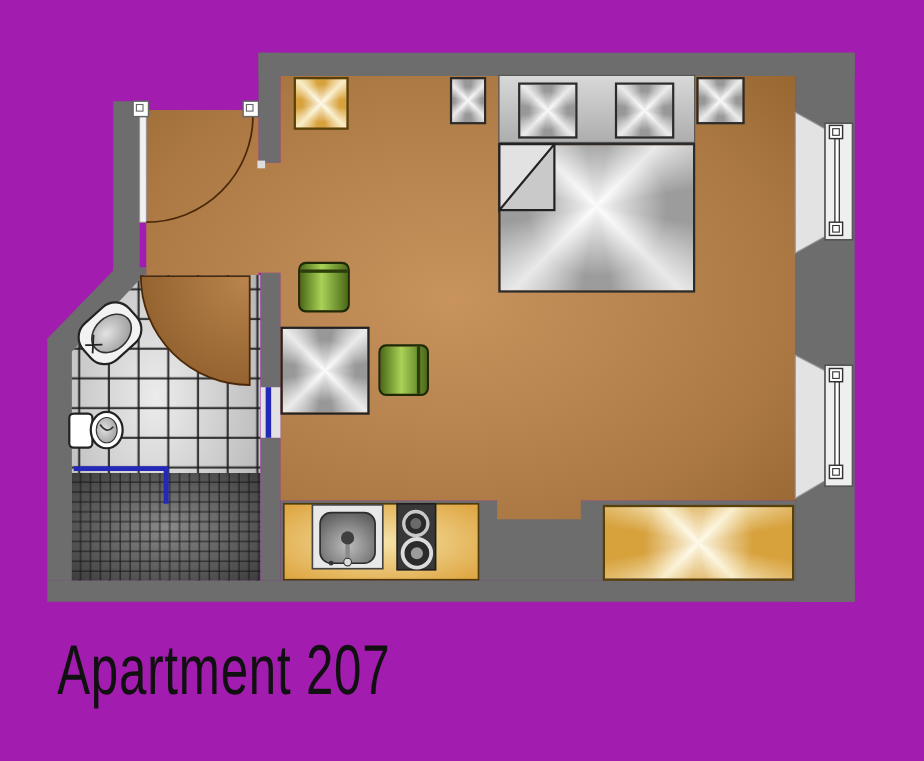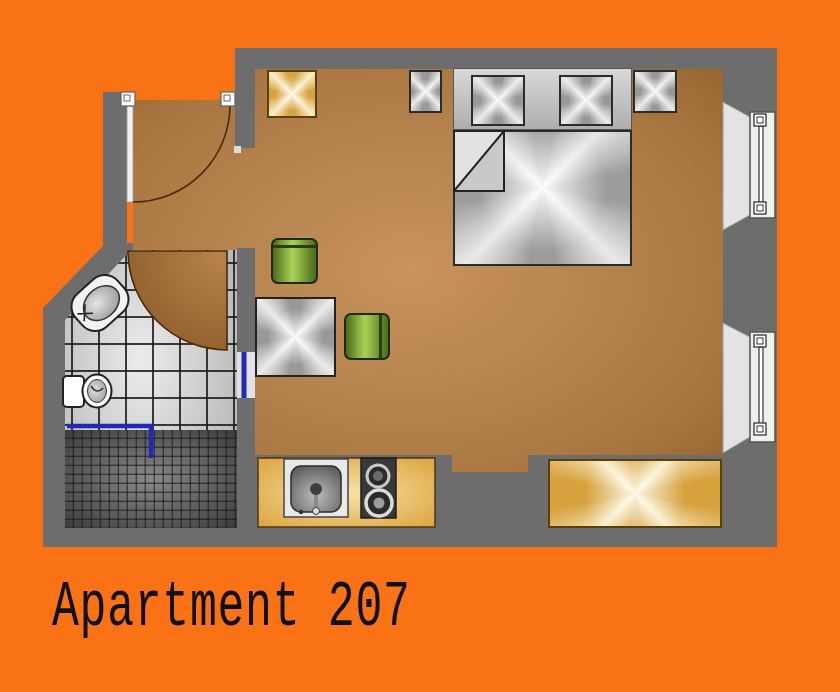--- a/index.html
+++ b/index.html
@@ -1,17 +1,17 @@
 <!DOCTYPE html>
 <html style="--wall: #6d6d6d; --floor-light: #c8935d; --floor-dark: #96662f; --wedge-brown: #8e5e2b; --curtain-blue: #2328b8; --tile-light: #ececec; --grout-dark: #1b1b1b; --shower-dark: #3c3c3c; --counter-gold: #dfa845; --sheen-gold-light: #f9edc8; --stool-green: #a8d257; --furniture-gray: #9c9c9c; --window-frame: #efefef; --title-color: #101010;"><head>
 <meta charset="utf-8">
 <style>
   html,body{margin:0;padding:0;background:#ffffff;}
-  .plan{position:relative;width:840px;height:692px;background:#f97316;overflow:hidden;
-        font-family:Liberation Mono, monospace;}
+  .plan{position:relative;width:840px;height:692px;background:#a21caf;overflow:hidden;
+        font-family:Liberation Sans, sans-serif;}
   .plan svg{position:absolute;left:0;top:0;}
   .abs{position:absolute;box-sizing:border-box;}
   
   .sheen-gray{
     background:
       radial-gradient(circle at 50% 50%, rgba(255,255,255,.95), rgba(255,255,255,0) 52%),
       conic-gradient(from 0deg, #989898 0deg 10deg, #ebebeb 45deg, #989898 80deg 100deg,
         #ebebeb 135deg, #989898 170deg 190deg, #ebebeb 225deg, #989898 260deg 280deg,
         #ebebeb 315deg, #989898 350deg 360deg);
     border:2px solid #2b2b2b;}

